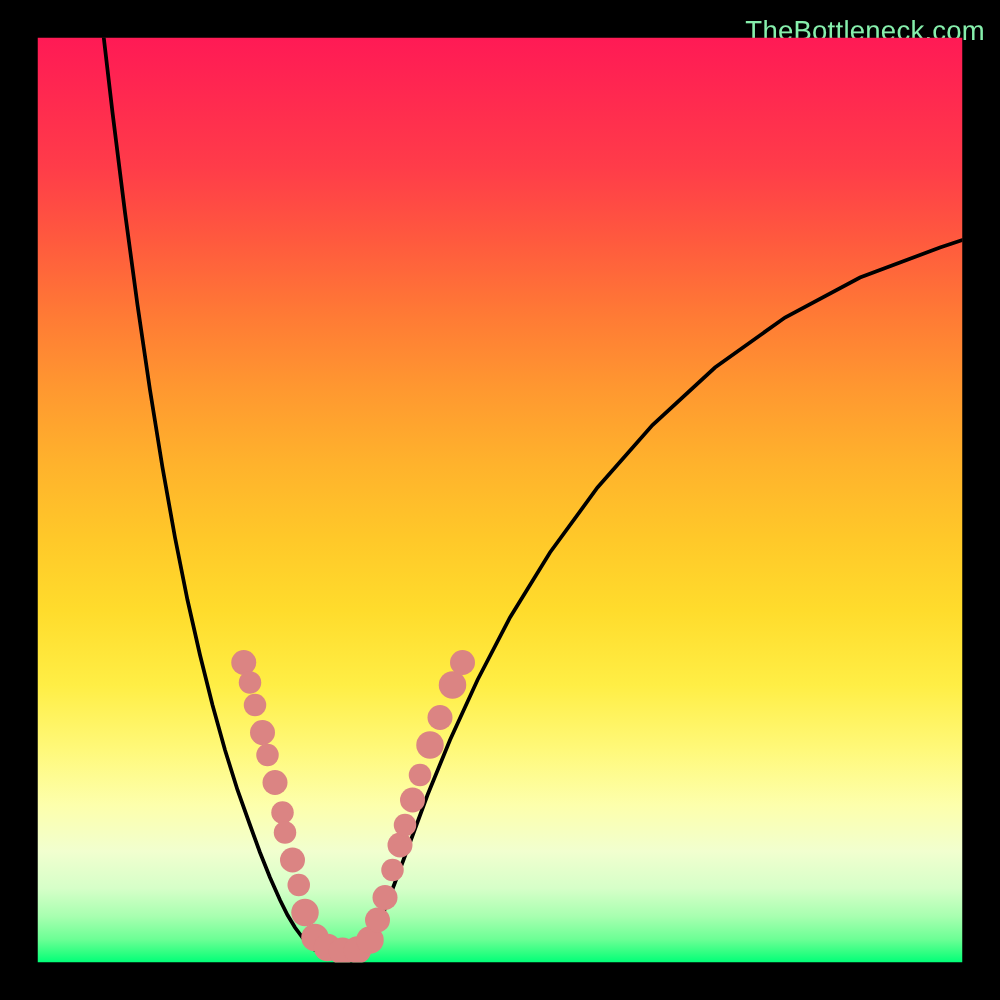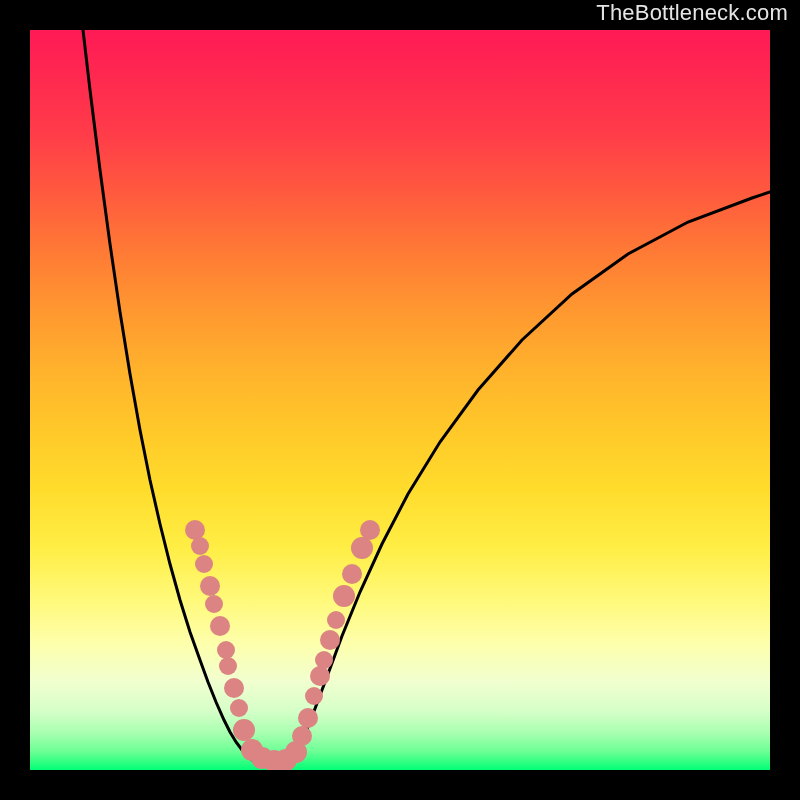--- a/index.html
+++ b/index.html
@@ -46,23 +46,23 @@
   }
   svg.curve {
     position: absolute;
     inset: 0;
     width: 740px;
     height: 740px;
     overflow: visible;
   }
   .watermark {
     position: absolute;
-    top: 0;
+    top: 12px;
     right: 12px;
-    color: #e5e5e5;
+    color: #86efac;
     font-size: 22px;
     letter-spacing: 0.2px;
     user-select: none;
     margin-left: 36px;
   }
 </style>
 </head>
 <body>
 
 <div class="watermark">TheBottleneck.com</div>

